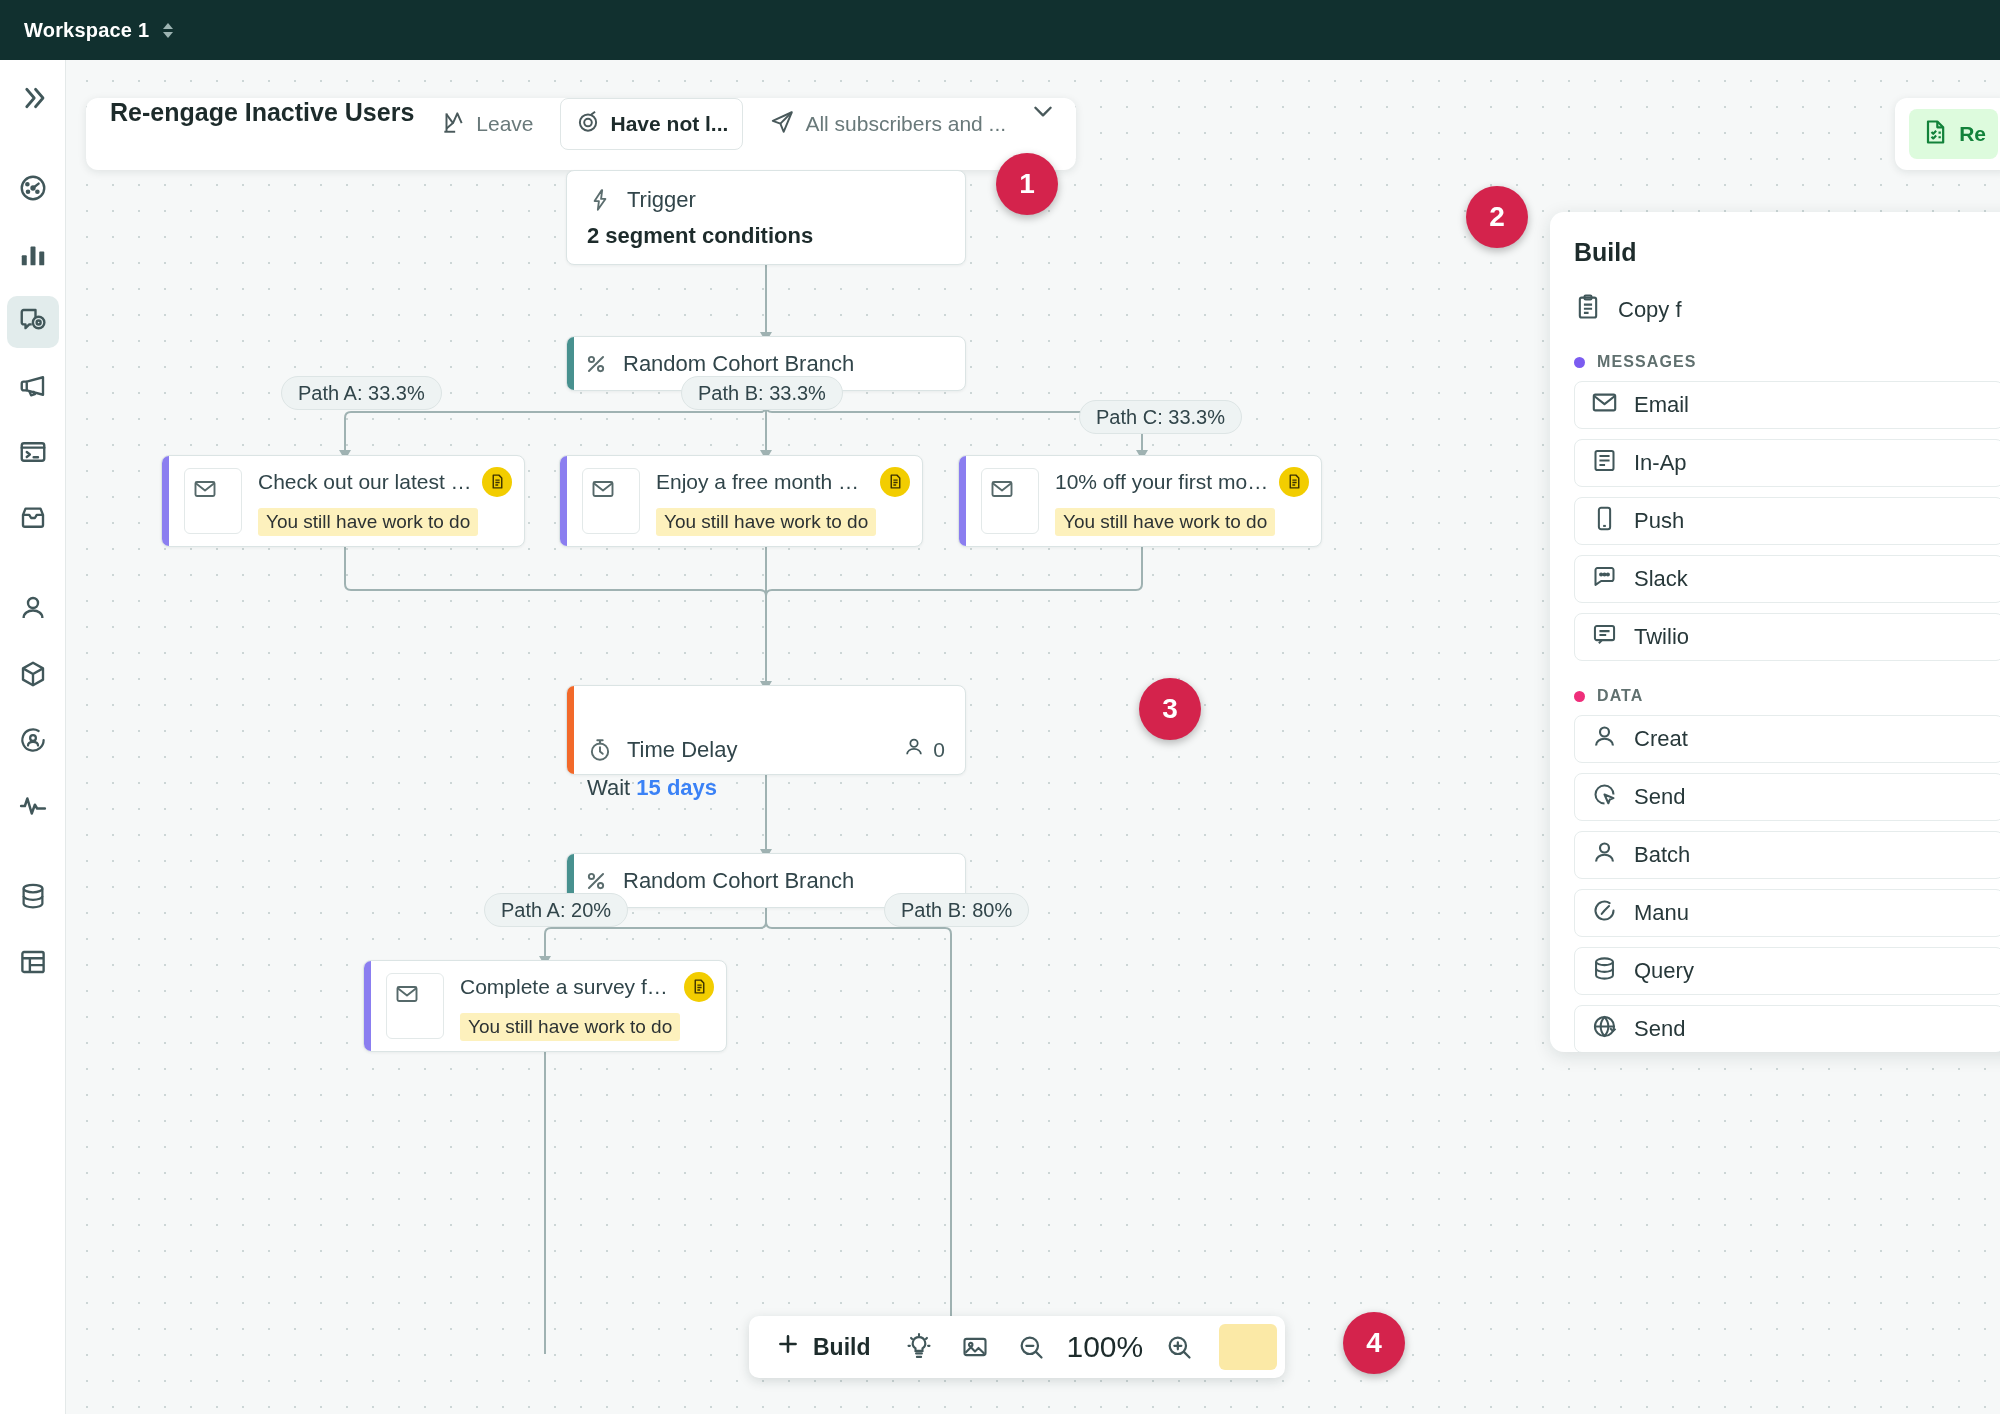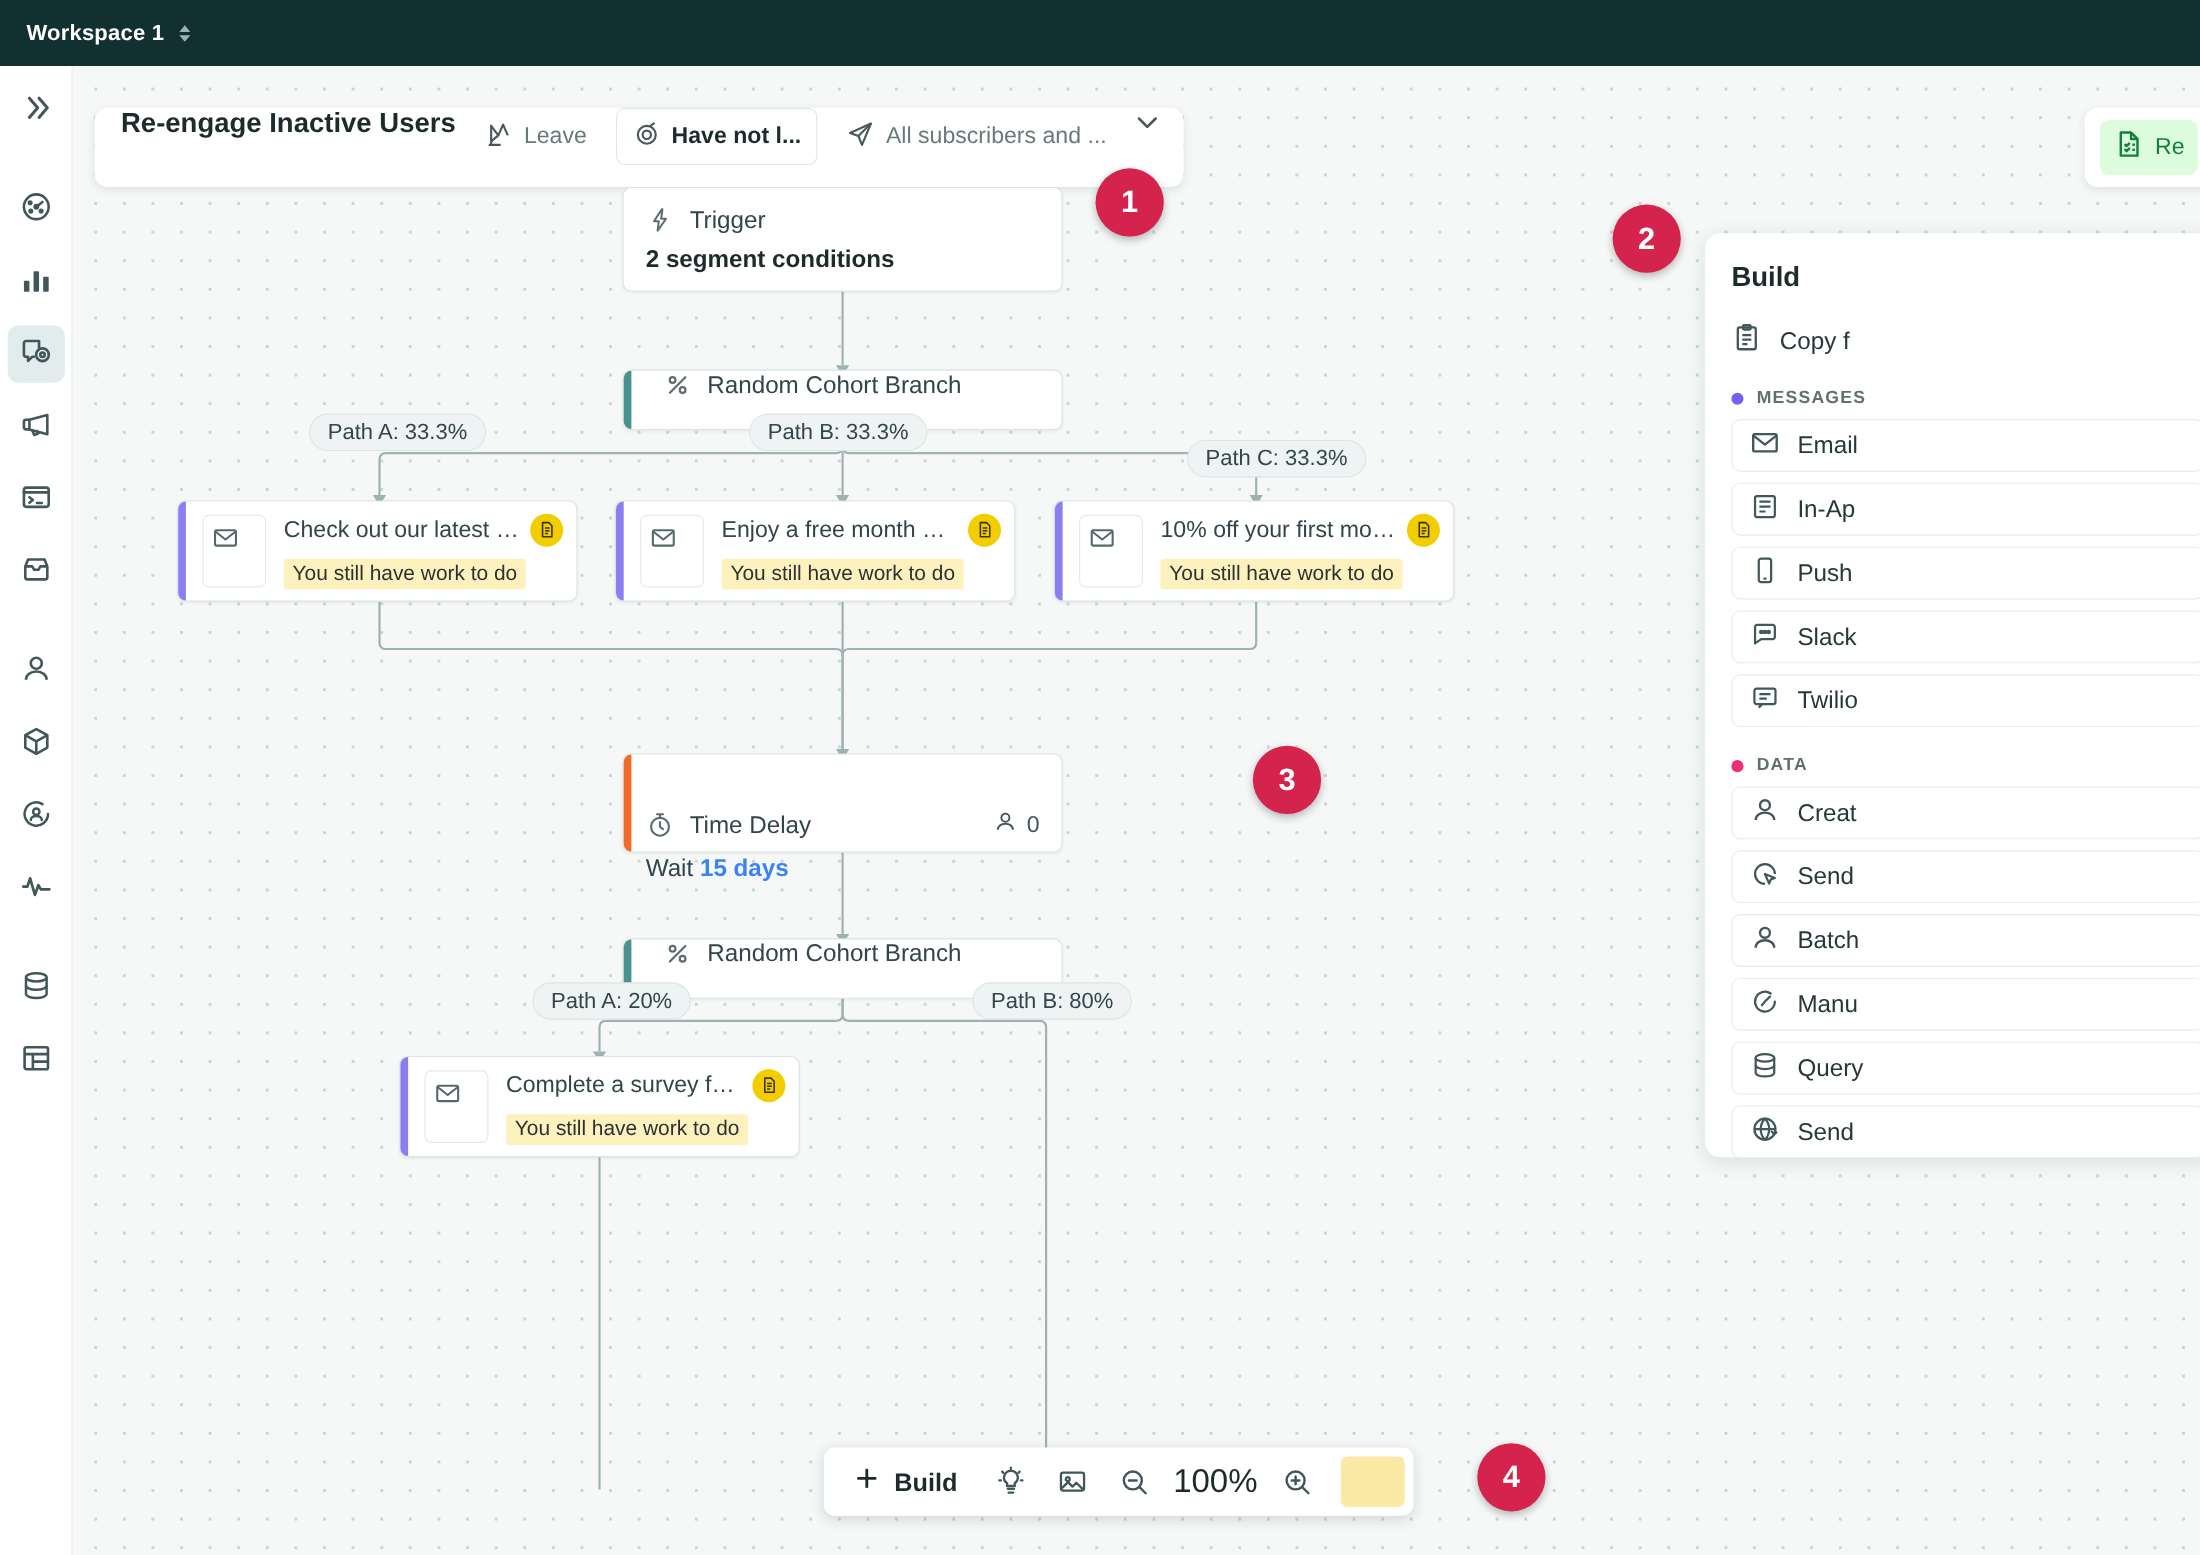--- a/index.html
+++ b/index.html
@@ -80,21 +80,21 @@
   
   #rev-btn {
     position: absolute; top: 38px; right: -12px;
     height: 72px; background: #fff; border-radius: 12px;
     box-shadow: 0 2px 8px rgba(20,40,40,.10);
     display: flex; align-items: center; padding: 0 14px;
   }
   #rev-btn .inner {
     display: flex; align-items: center; gap: 10px;
     background: #ddfbdd; border-radius: 8px; height: 50px; padding: 0 12px;
-    color: #12823a; font-size: 21px; font-weight: normal; white-space: nowrap;
+    color: #12823a; font-size: 21px; font-weight: bold; white-space: nowrap;
   }
   #rev-btn .inner svg { width: 28px; height: 28px; }
 
   
   #build-panel {
     position: absolute; top: 152px; right: -40px; width: 490px; height: 840px;
     background: #fff; border-radius: 14px;
     box-shadow: 0 4px 18px rgba(20,40,40,.12);
     padding: 26px 0 0 24px; overflow: hidden;
   }
@@ -126,21 +126,21 @@
   }
   .node .bar { position: absolute; left: 0; top: 0; bottom: 0; width: 7px;
                border-radius: 8px 0 0 8px; }
   .node-row { display: flex; align-items: center; gap: 14px; }
   .node-icon { width: 26px; height: 26px; color: #5b6d6e; flex: none; }
 
   #n-trigger { left: 500px; top: 110px; width: 400px; height: 95px; padding: 16px 20px; }
   #n-trigger .t1 { font-size: 22px; color: #31454a; }
   #n-trigger .t2 { font-size: 22px; font-weight: bold; color: #1d2b2b; margin-top: 10px; }
 
-  .n-branch { width: 400px; height: 55px; padding: 0 36px; display: flex; align-items: flex-start; gap: 14px; }
+  .n-branch { width: 400px; height: 55px; padding: 0 16px; display: flex; align-items: center; gap: 14px; }
   .n-branch .bar { background: #48918f; }
   .n-branch .lbl { font-size: 22px; color: #31454a; }
   #n-branch1 { left: 500px; top: 276px; }
   #n-branch2 { left: 500px; top: 793px; }
 
   #n-delay { left: 500px; top: 625px; width: 400px; height: 90px; padding: 14px 20px; }
   #n-delay .bar { background: #f2692a; }
   #n-delay .d-top { display: flex; align-items: center; justify-content: space-between; margin-top: 36px; }
   #n-delay .d-title { font-size: 22px; color: #31454a; }
   #n-delay .d-count { display: flex; align-items: center; gap: 8px; font-size: 21px; color: #41575a; }

